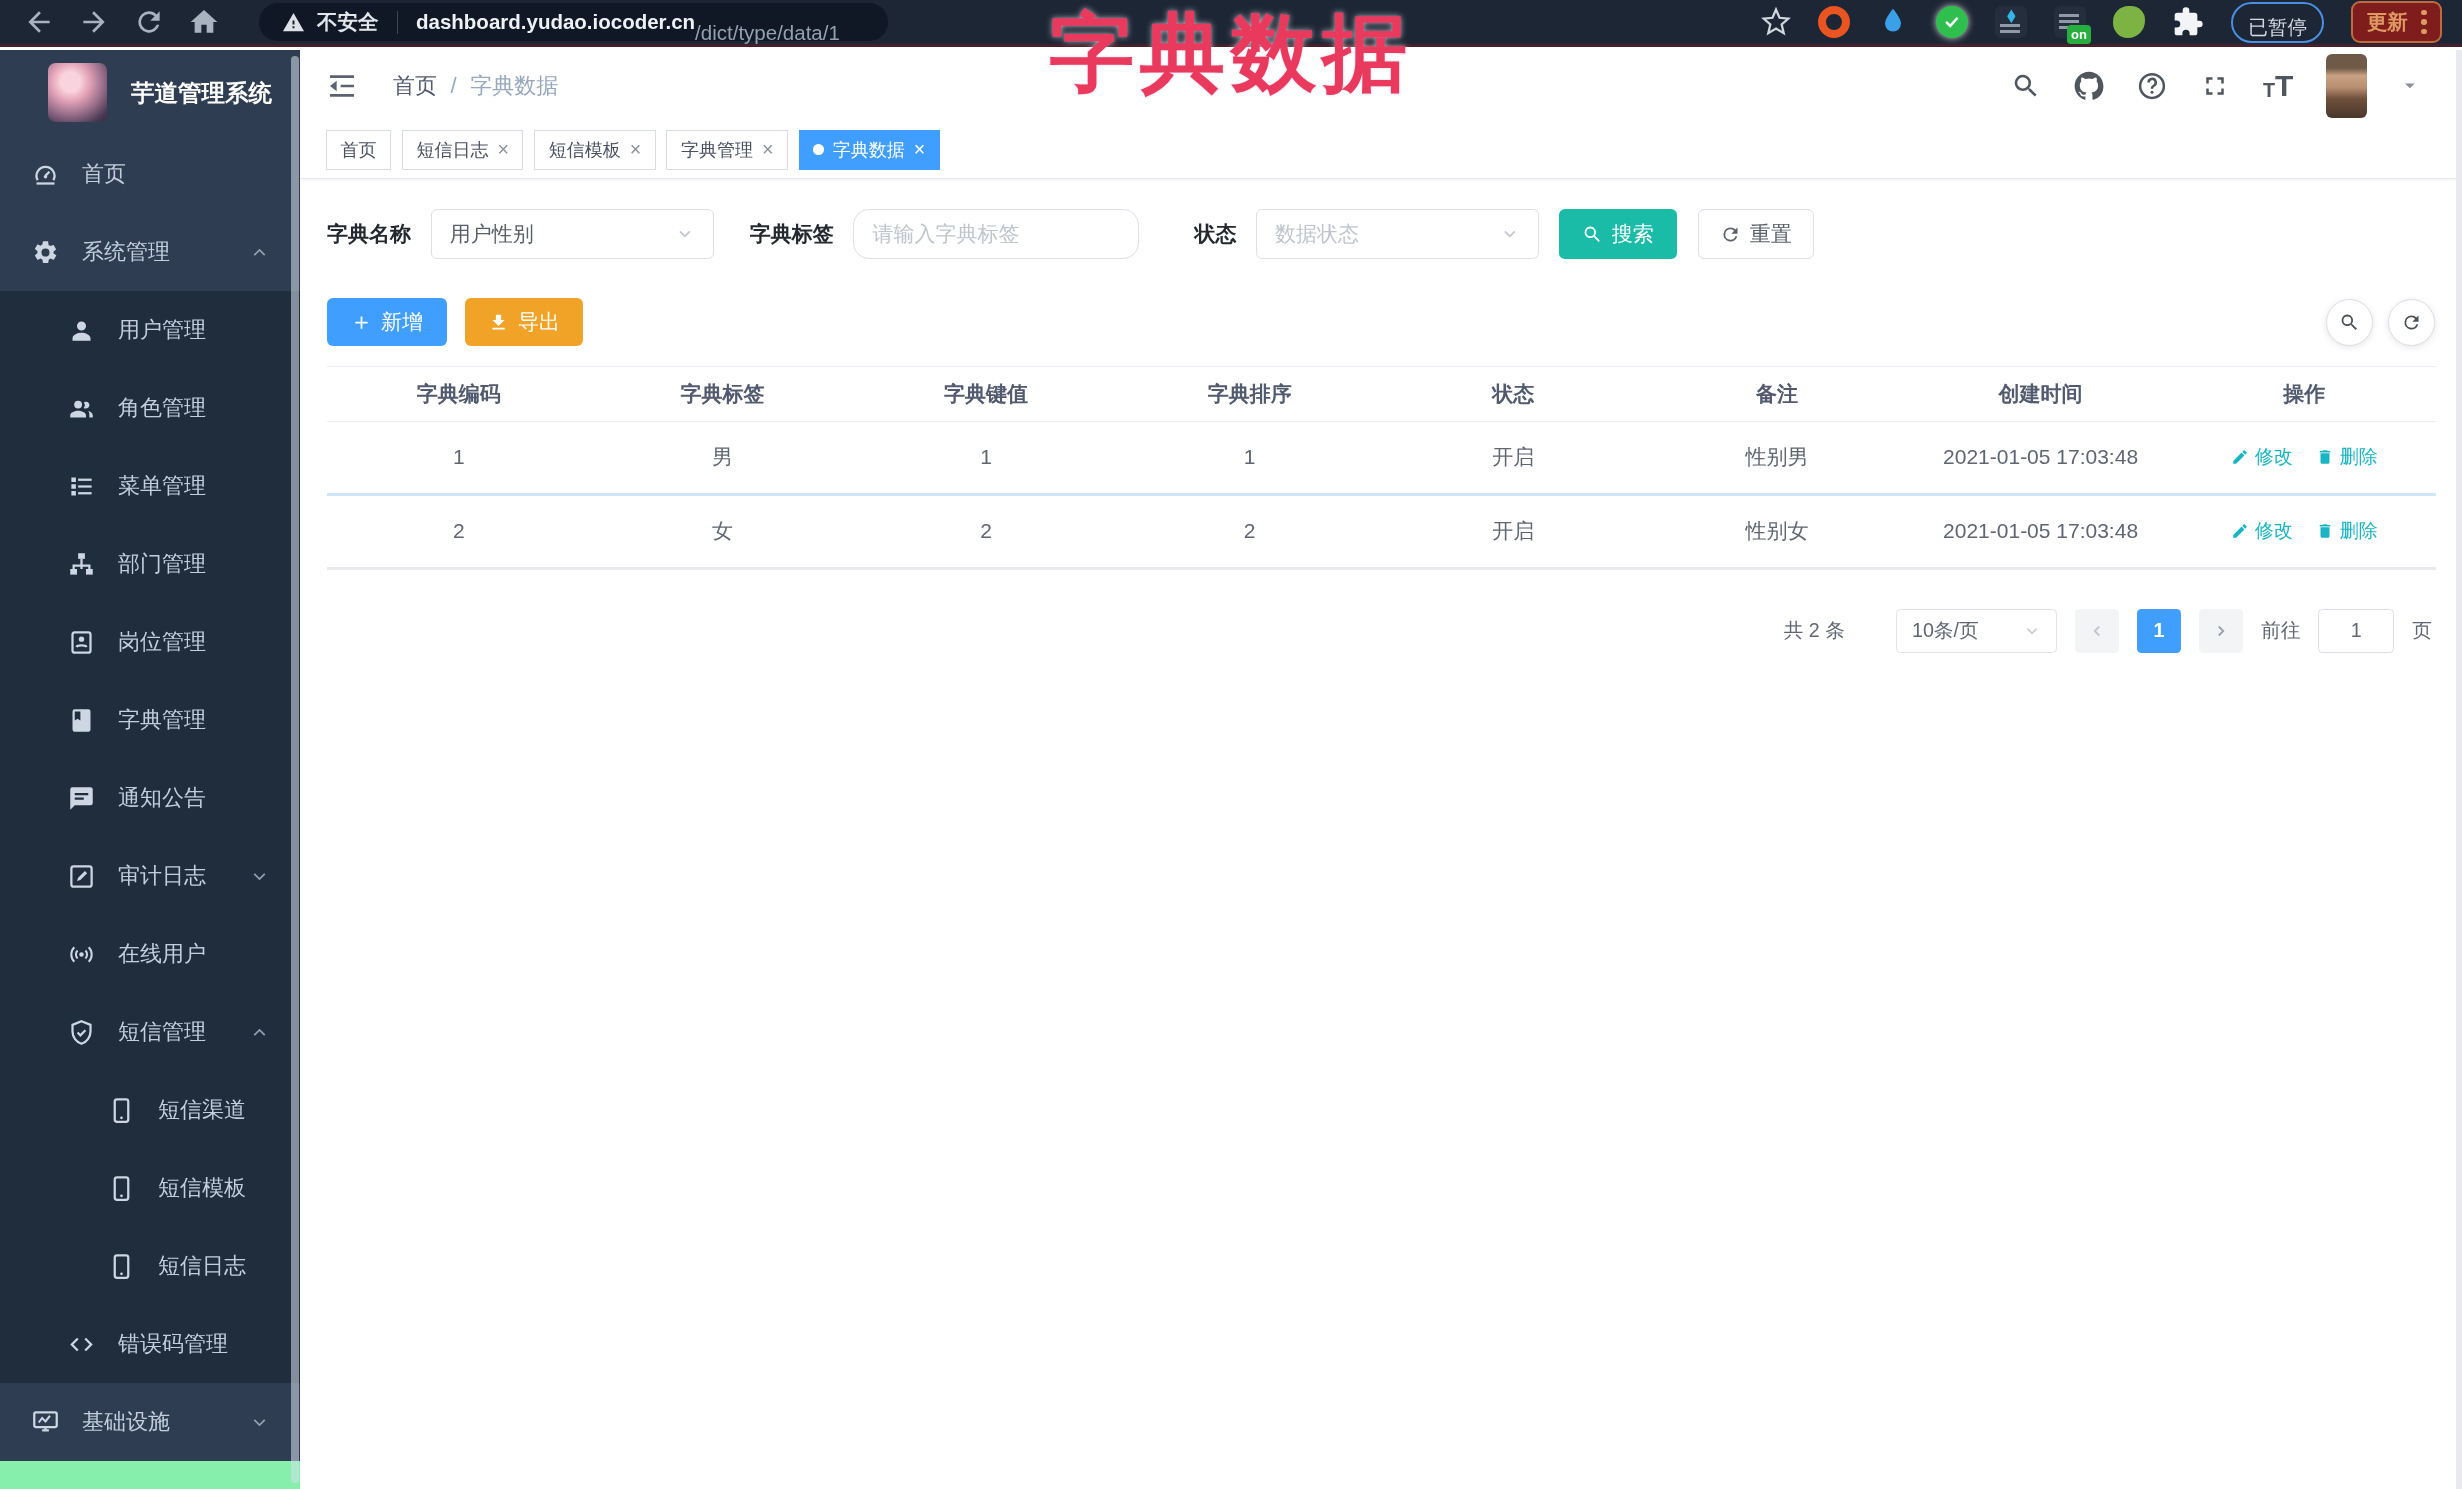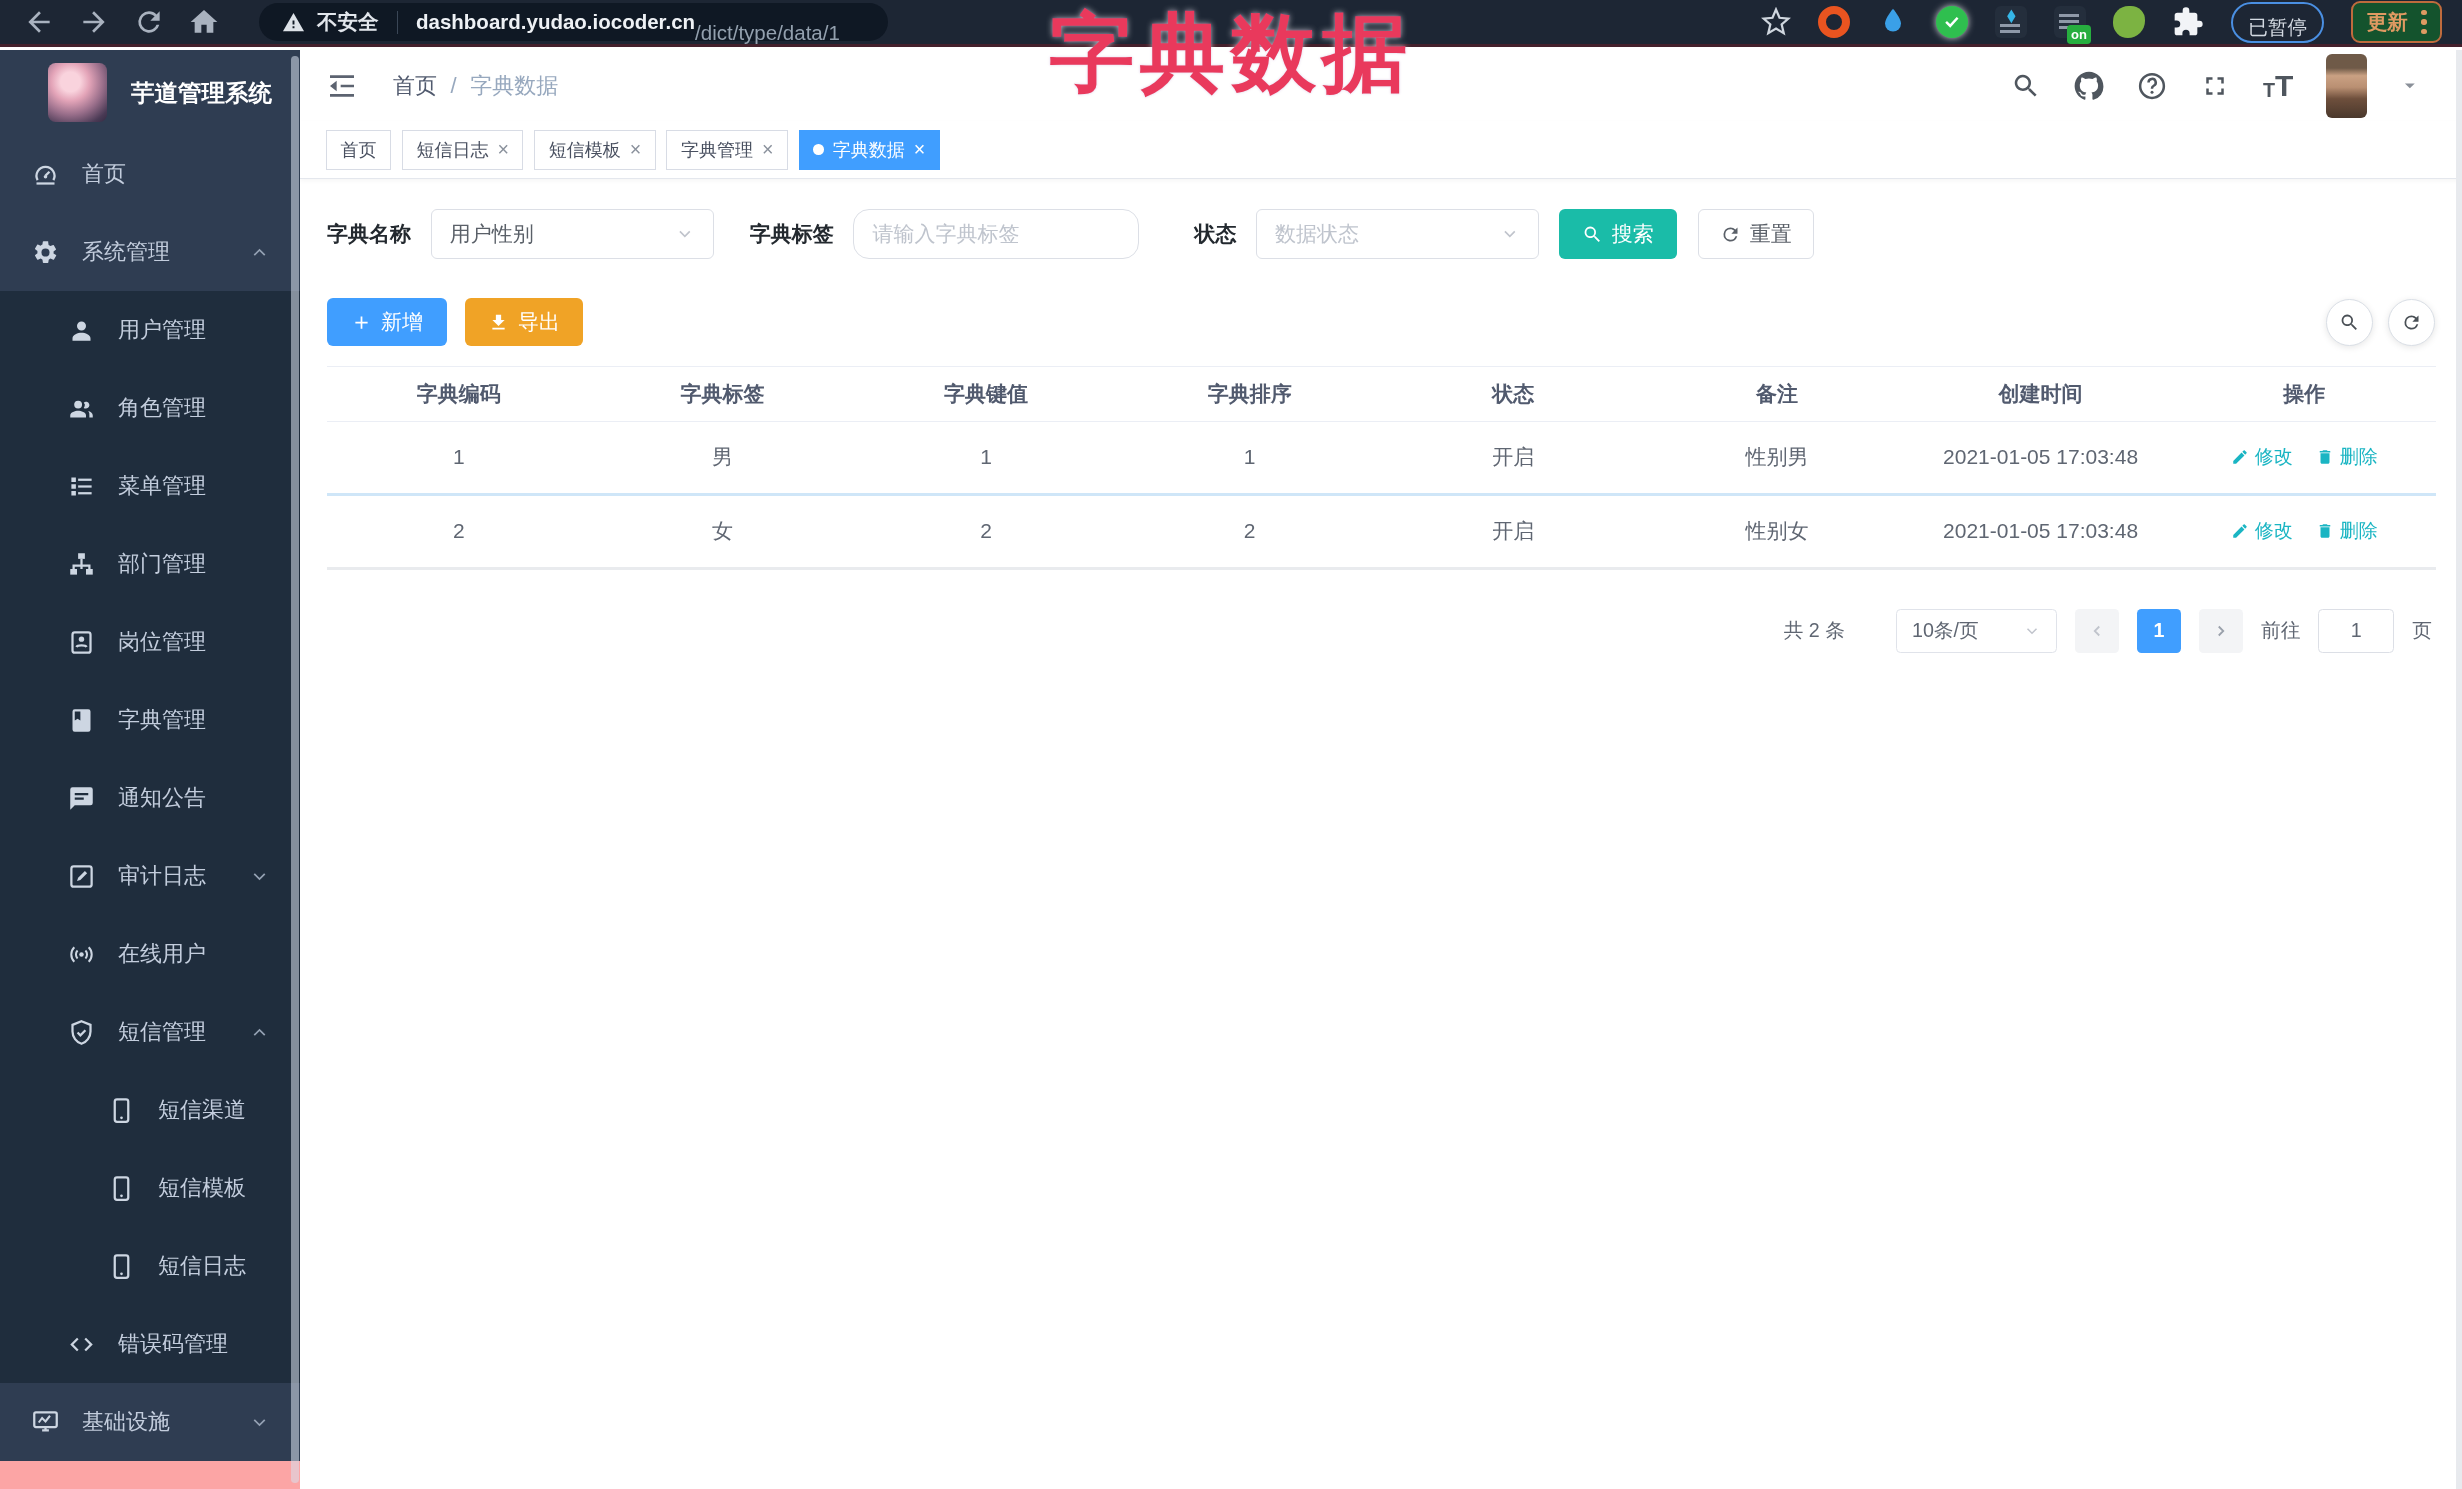--- a/index.html
+++ b/index.html
@@ -24,33 +24,33 @@
   .ext-orange { border:8.3px solid #e95420; border-radius:50%; }
   .ext-green-check { background:#2fbf4f; border-radius:50%; display:flex; align-items:center; justify-content:center; box-shadow:0 0 7.6px rgba(255,255,255,.8); }
   .ext-dark { background:#242e3c; border-radius:6px; }
   .ext-bar { position:absolute; left:5.3px; width:19.7px; height:3px; background:#8f99a8; }
   .on-badge { position:absolute; right:-4.5px; bottom:-6px; background:#27ae3f; color:#fff; font-size:13px; line-height:1;
               padding:3px 3.8px; border-radius:3.8px; font-weight:700; }
   .ext-leaf { background:#7cb342; border-radius:50% 45% 55% 48%; }
   .paused-pill { height:41px; border-radius:21px; border:2.3px solid #4a8fe2; display:flex; align-items:flex-end;
                  gap:10.6px; padding:0 15px;flex-direction:column; }
   .paused-label { font-size:19.7px; color:#d4dae2; white-space:nowrap; }
-  .update-group { height:42px; border-radius:9px; border:2.3px solid #bf6b3d; background:#14532d;
+  .update-group { height:42px; border-radius:9px; border:2.3px solid #bf6b3d; background:#7f1d1d;
                   display:flex; align-items:center; gap:13.6px; padding:0 13.6px; }
   .update-label { font-size:20.5px; font-weight:700; color:#df9a62; white-space:nowrap; }
   .vdots { display:flex; flex-direction:column; gap:4.5px; }
   .vdots i { width:5.3px; height:5.3px; border-radius:50%; background:#df9a62; }
 
   
   .overlay-title { position:absolute; top:-4.5px; left:50%; transform:translateX(-50%); z-index:60;
                    font-size:85px; font-weight:700; letter-spacing:6px; color:#e9395c; white-space:nowrap;
                    text-shadow:0 0 6px rgba(255,255,255,.65), 0 0 2.3px rgba(130,60,160,.4); }
 
   
-  .sidebar { position:absolute; top:50px; left:0; width:300px; height:1440px; background:#fca5a5; z-index:2; }
+  .sidebar { position:absolute; top:50px; left:0; width:300px; height:1440px; background:#86efac; z-index:2; }
   .sb-scroll { position:absolute; top:6px; right:1.5px; width:7.6px; height:1427px; border-radius:3.8px;
                background:rgba(215,224,236,.55); z-index:4; }
   .logo-row { height:85px; background:#2f3d52; display:flex; align-items:center; padding-left:48px; }
   .logo-img { width:59px; height:59px; border-radius:7.6px; flex:none;
               background:radial-gradient(circle at 38% 32%, #f9d3dd 0 18%, #e3a4b8 35%, #9a6f8b 60%, #4a3a55 85%, #342a42); }
   .logo-title { margin-left:24px; font-size:23.5px; font-weight:700; color:#fff; white-space:nowrap; }
   .menu-item { height:78px; display:flex; align-items:center; padding-left:32px; background:#2f3d52;
                color:#c3cddd; font-size:22px; cursor:pointer; }
   .menu-item.sub { padding-left:68px; background:#1f2d3d; }
   .menu-item.sub2 { padding-left:108px; background:#1f2d3d; }

